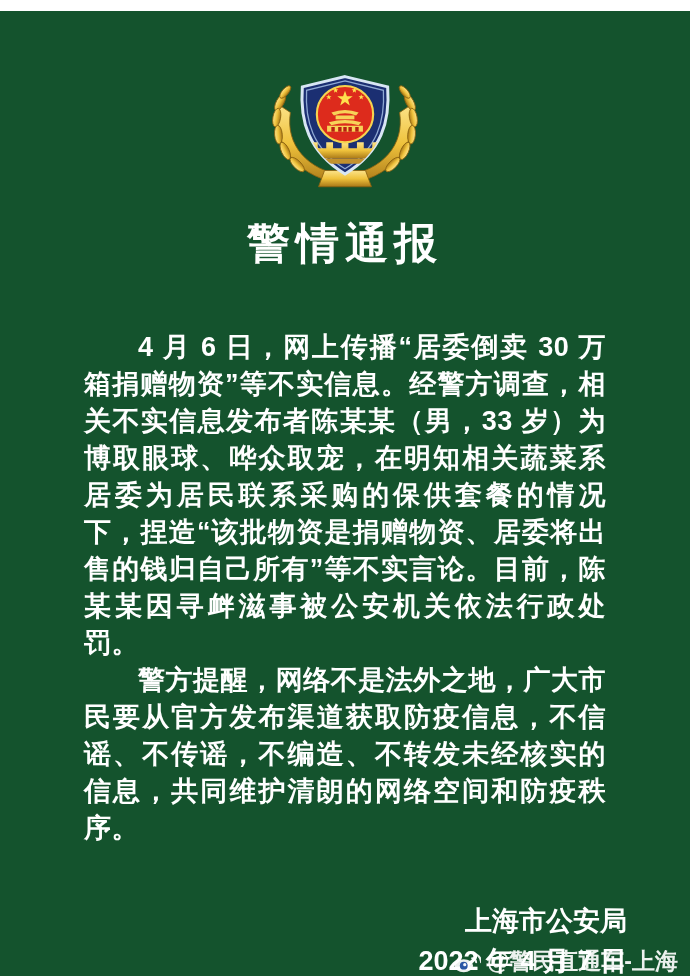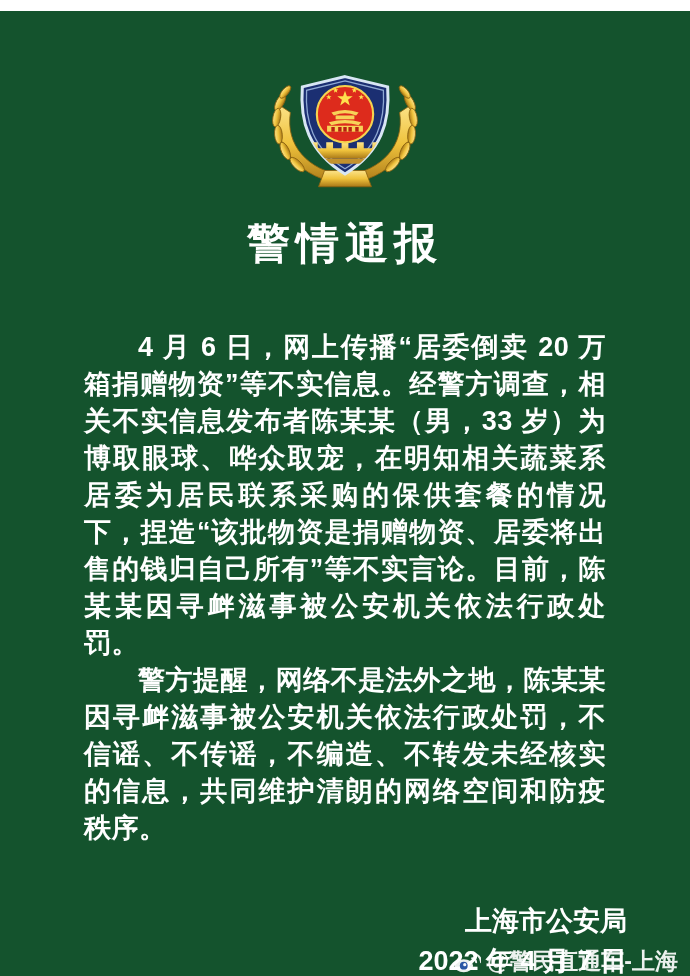--- a/index.html
+++ b/index.html
@@ -127,22 +127,22 @@
         <rect x="98" y="75" width="4" height="5.5"></rect>
         <rect x="104" y="75" width="4" height="5.5"></rect>
         <rect x="112" y="75" width="4" height="5.5"></rect>
       </g>
     </svg>
   </div>
 
   <h1 class="notice-title">警情通报</h1>
 
   <div class="notice-body">
-    <p>4 月 6 日，网上传播“居委倒卖 20 万箱捐赠物资”等不实信息。经警方调查，相关不实信息发布者陈某某（男，33 岁）为博取眼球、哗众取宠，在明知相关蔬菜系居委为居民联系采购的保供套餐的情况下，捏造“该批物资是捐赠物资、居委将出售的钱归自己所有”等不实言论。目前，陈某某因寻衅滋事被公安机关依法行政处罚。</p>
-    <p>警方提醒，网络不是法外之地，陈某某因寻衅滋事被公安机关依法行政处罚，不信谣、不传谣，不编造、不转发未经核实的信息，共同维护清朗的网络空间和防疫秩序。</p>
+    <p>4 月 6 日，网上传播“居委倒卖 30 万箱捐赠物资”等不实信息。经警方调查，相关不实信息发布者陈某某（男，33 岁）为博取眼球、哗众取宠，在明知相关蔬菜系居委为居民联系采购的保供套餐的情况下，捏造“该批物资是捐赠物资、居委将出售的钱归自己所有”等不实言论。目前，陈某某因寻衅滋事被公安机关依法行政处罚。</p>
+    <p>警方提醒，网络不是法外之地，广大市民要从官方发布渠道获取防疫信息，不信谣、不传谣，不编造、不转发未经核实的信息，共同维护清朗的网络空间和防疫秩序。</p>
   </div>
 
   <div class="signature">
     <div>上海市公安局</div>
     <div>2022 年 4 月 7 日</div>
   </div>
 
   <div class="watermark">
     <svg width="28" height="25" viewBox="0 0 30 26" aria-hidden="true">
       <ellipse cx="11.5" cy="17.5" rx="10" ry="7" fill="rgba(255,255,255,0.92)"></ellipse>

